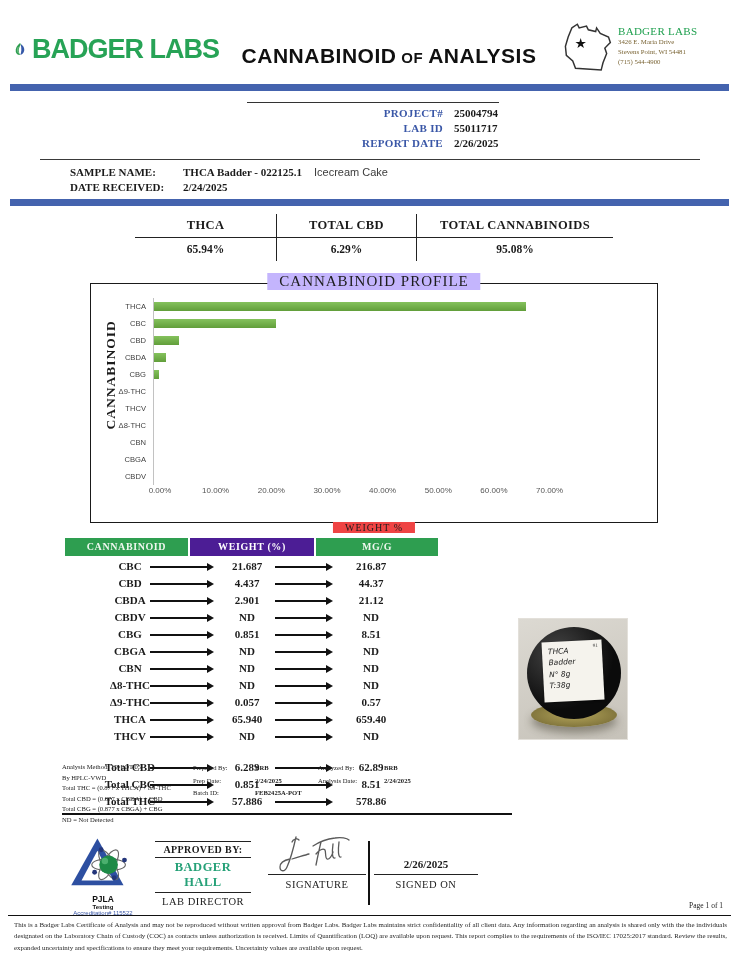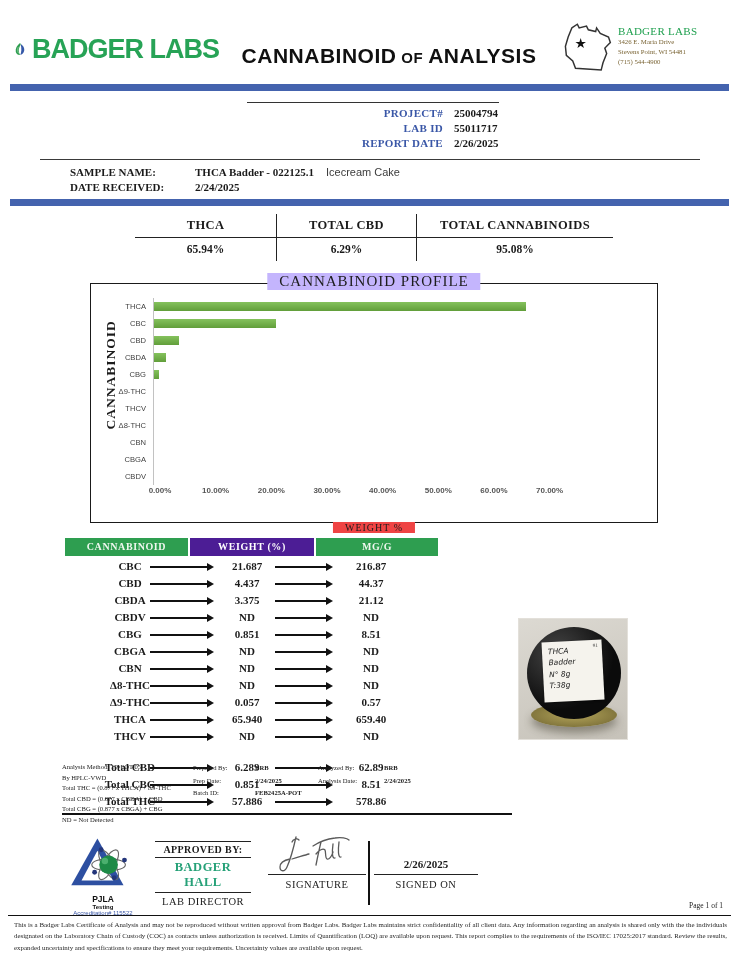--- a/index.html
+++ b/index.html
@@ -27,21 +27,21 @@
   .proj-row { display:flex; line-height:15px; }
   .proj-label { width:196px; text-align:right; color:#3a57a7; font-weight:bold; font-size:11px; letter-spacing:0.3px; }
   .proj-value { margin-left:11px; font-weight:bold; font-size:11px; color:#1b1b1b; }
 
   #rule1 { position:absolute; top:159px; left:40px; width:660px; border-top:1.4px solid #3a3a3a; }
 
   
   #sample-block { position:absolute; top:165px; left:70px; }
   .samp-row { display:flex; line-height:15px; }
   .samp-label { width:105px; font-weight:bold; font-size:11px; }
-  .samp-value { font-weight:bold; font-size:11px; margin-left:20px; }
+  .samp-value { font-weight:bold; font-size:11px; margin-left:8px; }
   .samp-alt { font-family:"Liberation Sans", sans-serif; font-size:11px; color:#3c3c3c; margin-left:12px; font-weight:normal; }
 
   
   #summary { position:absolute; top:214px; left:135px; width:478px; display:flex; }
   .sum-col { text-align:center; padding:2px 0 6px 0; }
   .sum-col:nth-child(1){ width:141px; }
   .sum-col:nth-child(2){ width:140px; border-left:1.6px solid #222; }
   .sum-col:nth-child(3){ width:197px; border-left:1.6px solid #222; }
   .sum-h { font-weight:bold; font-size:12.5px; letter-spacing:0.4px; padding:2px 0 4px 0; border-bottom:1.6px solid #222; margin:0 0px; }
   .sum-v { font-weight:bold; font-size:11.5px; padding-top:5px; }
@@ -49,21 +49,21 @@
   
   #chart { position:absolute; top:283px; left:90px; width:568px; height:240px; border:1.6px solid #1a1a1a; background:#fff; }
   .chart-title { position:absolute; top:-11px; left:50%; transform:translateX(-50%); background:#c4b5fd; padding:0 12px; font-size:15px; letter-spacing:1px; color:#1c1c1c; white-space:nowrap; }
   .chart-xlabel { position:absolute; bottom:-11px; left:50%; transform:translateX(-50%); background:#ef4444; padding:0 12px; font-size:10px; letter-spacing:1px; color:#1c1c1c; white-space:nowrap; }
   .chart-ylabel { position:absolute; left:-45px; top:50%; transform:rotate(-90deg) translateX(28%); transform-origin:center; background:#fff; padding:0 10px; font-size:13.5px; font-weight:bold; letter-spacing:1px; color:#1c1c1c; white-space:nowrap; }
   #chart-rows { position:absolute; top:14px; left:6px; right:10px; }
   .crow { display:flex; align-items:center; height:17px; }
   .clabel { width:56px; text-align:right; padding-right:7px; font-family:"Liberation Sans", sans-serif; font-size:7.6px; color:#3f3f3f; }
   .ctrack { flex:1; height:17px; border-left:1.2px solid #c2c2c2; display:flex; align-items:center; }
   .cbar { height:9px; background:linear-gradient(#85c25d,#619e3a); }
-  #chart-ticks { position:absolute; left:69px; right:10px; top:202px; height:14px;font-weight:bold; }
+  #chart-ticks { position:absolute; left:69px; right:10px; top:202px; height:14px; }
   .ctick { position:absolute; transform:translateX(-50%); font-family:"Liberation Sans", sans-serif; font-size:8px; color:#555; white-space:nowrap; }
 
   
   #results { position:absolute; top:538px; left:62px; width:450px; }
   #res-header { position:relative; height:18px; margin-bottom:2px; }
   .hcell { position:absolute; top:0; height:18px; line-height:18px; text-align:center; font-weight:bold; font-size:10px; letter-spacing:0.6px; color:#eef7ee; }
   .hgreen { background:#2e9e50; } .hblue { background:#4c1d95; color:#fff; }
   #table-body .trow, #table-totals .trow { position:relative; height:17px; }
   .tname { position:absolute; left:0; width:136px; text-align:center; font-weight:bold; font-size:11px; line-height:17px; }
   .tval1 { position:absolute; left:150px; width:70px; text-align:center; font-weight:bold; font-size:11px; line-height:17px; }
@@ -284,21 +284,21 @@
         <div class="trow">
           <span class="tname">CBD</span>
     <span class="arrow arr1"></span>
     <span class="tval1">4.437</span>
     <span class="arrow arr2"></span>
     <span class="tval2">44.37</span>
         </div>
         <div class="trow">
           <span class="tname">CBDA</span>
     <span class="arrow arr1"></span>
-    <span class="tval1">3.375</span>
+    <span class="tval1">2.901</span>
     <span class="arrow arr2"></span>
     <span class="tval2">21.12</span>
         </div>
         <div class="trow">
           <span class="tname">CBDV</span>
     <span class="arrow arr1"></span>
     <span class="tval1">ND</span>
     <span class="arrow arr2"></span>
     <span class="tval2">ND</span>
         </div>

